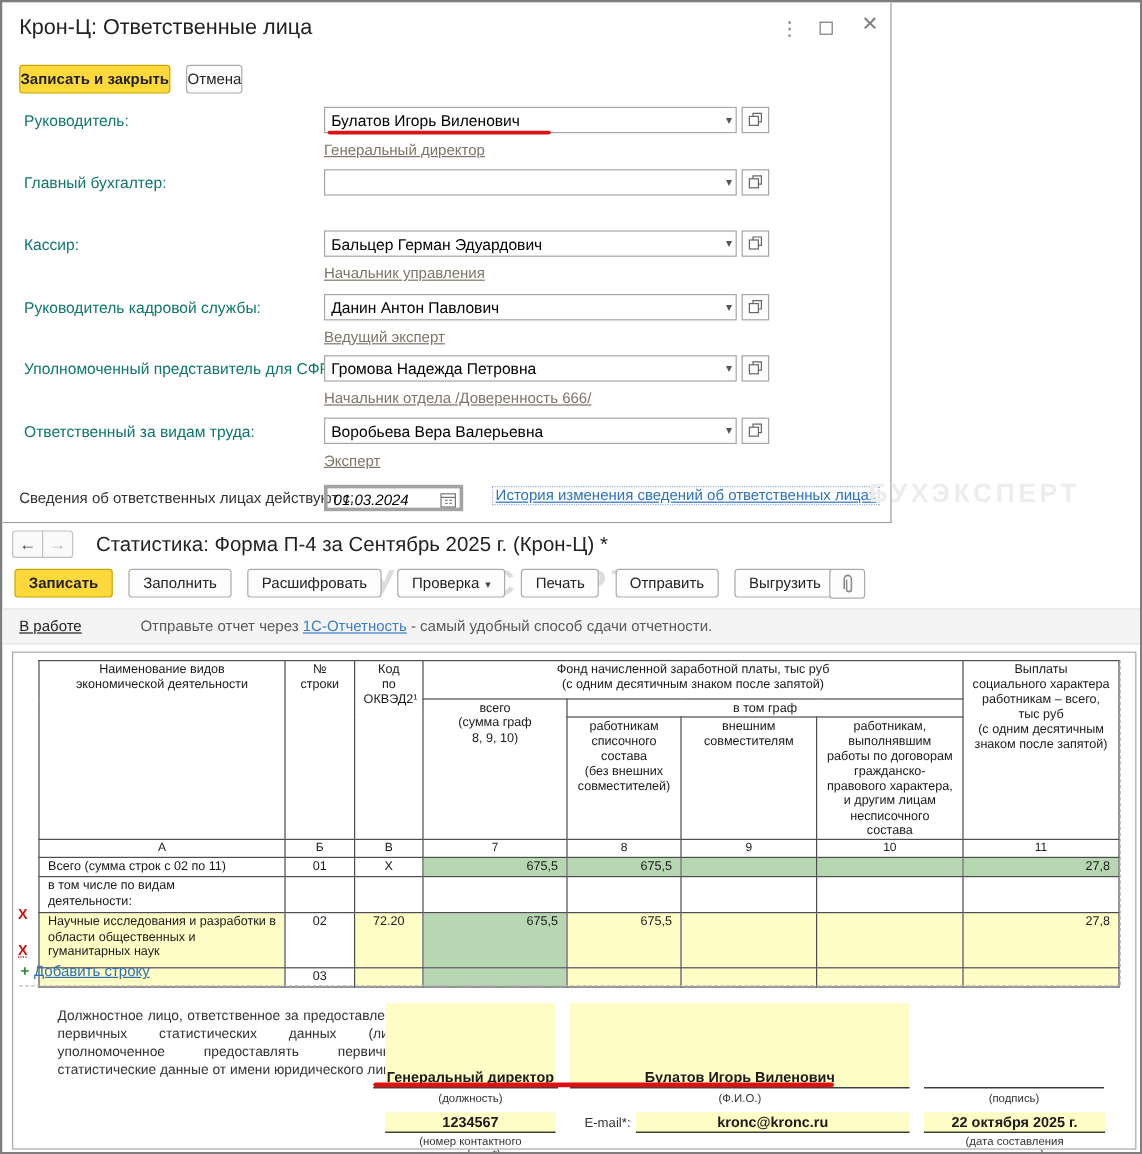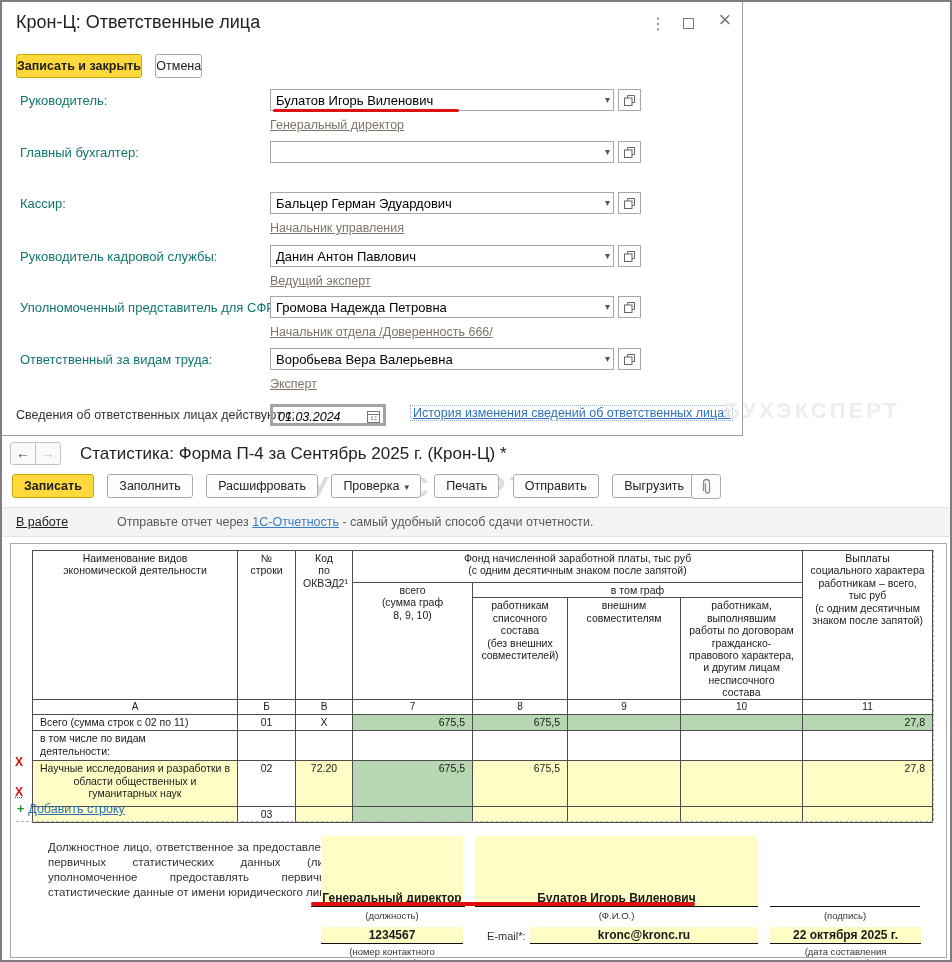--- a/index.html
+++ b/index.html
@@ -73,21 +73,21 @@
   .hr3 th { height:79px; text-align:center; }
   th.ha { vertical-align:middle; text-align:center; }
   th.htop { vertical-align:top; text-align:center; }
   th.h7 { vertical-align:top; }
   .pre { white-space:pre-line; }
   .lr td { height:14px; text-align:center; padding:0 3px; font-size:10px; line-height:13px; vertical-align:middle; }
   .br td { height:16px; }
   .br2 td { height:30px; }
   .br3 td { height:46px; vertical-align:bottom; }
   td.cl { text-align:left; vertical-align:middle; }
-  td.clb { text-align:center; vertical-align:bottom; }
+  td.clb { text-align:left; vertical-align:bottom; }
   td.cc { text-align:center; vertical-align:middle; }
   td.ccb { text-align:center; vertical-align:bottom; }
   td.cr { text-align:right; vertical-align:middle; }
   td.crb { text-align:right; vertical-align:bottom; }
   td.g { background:#b7d6b2; }
   td.y { background:#fdfdc5; }
   .delx { position:absolute; left:4px; font-size:12px; font-weight:bold; color:#cc1111; cursor:pointer; }
   .delx.dot { text-decoration:underline dotted; }
   .addrow { position:absolute; left:6px; top:258px; font-size:12.5px; }
   .addrow .plus { color:#2e8b2e; font-weight:bold; margin-right:4px; }

